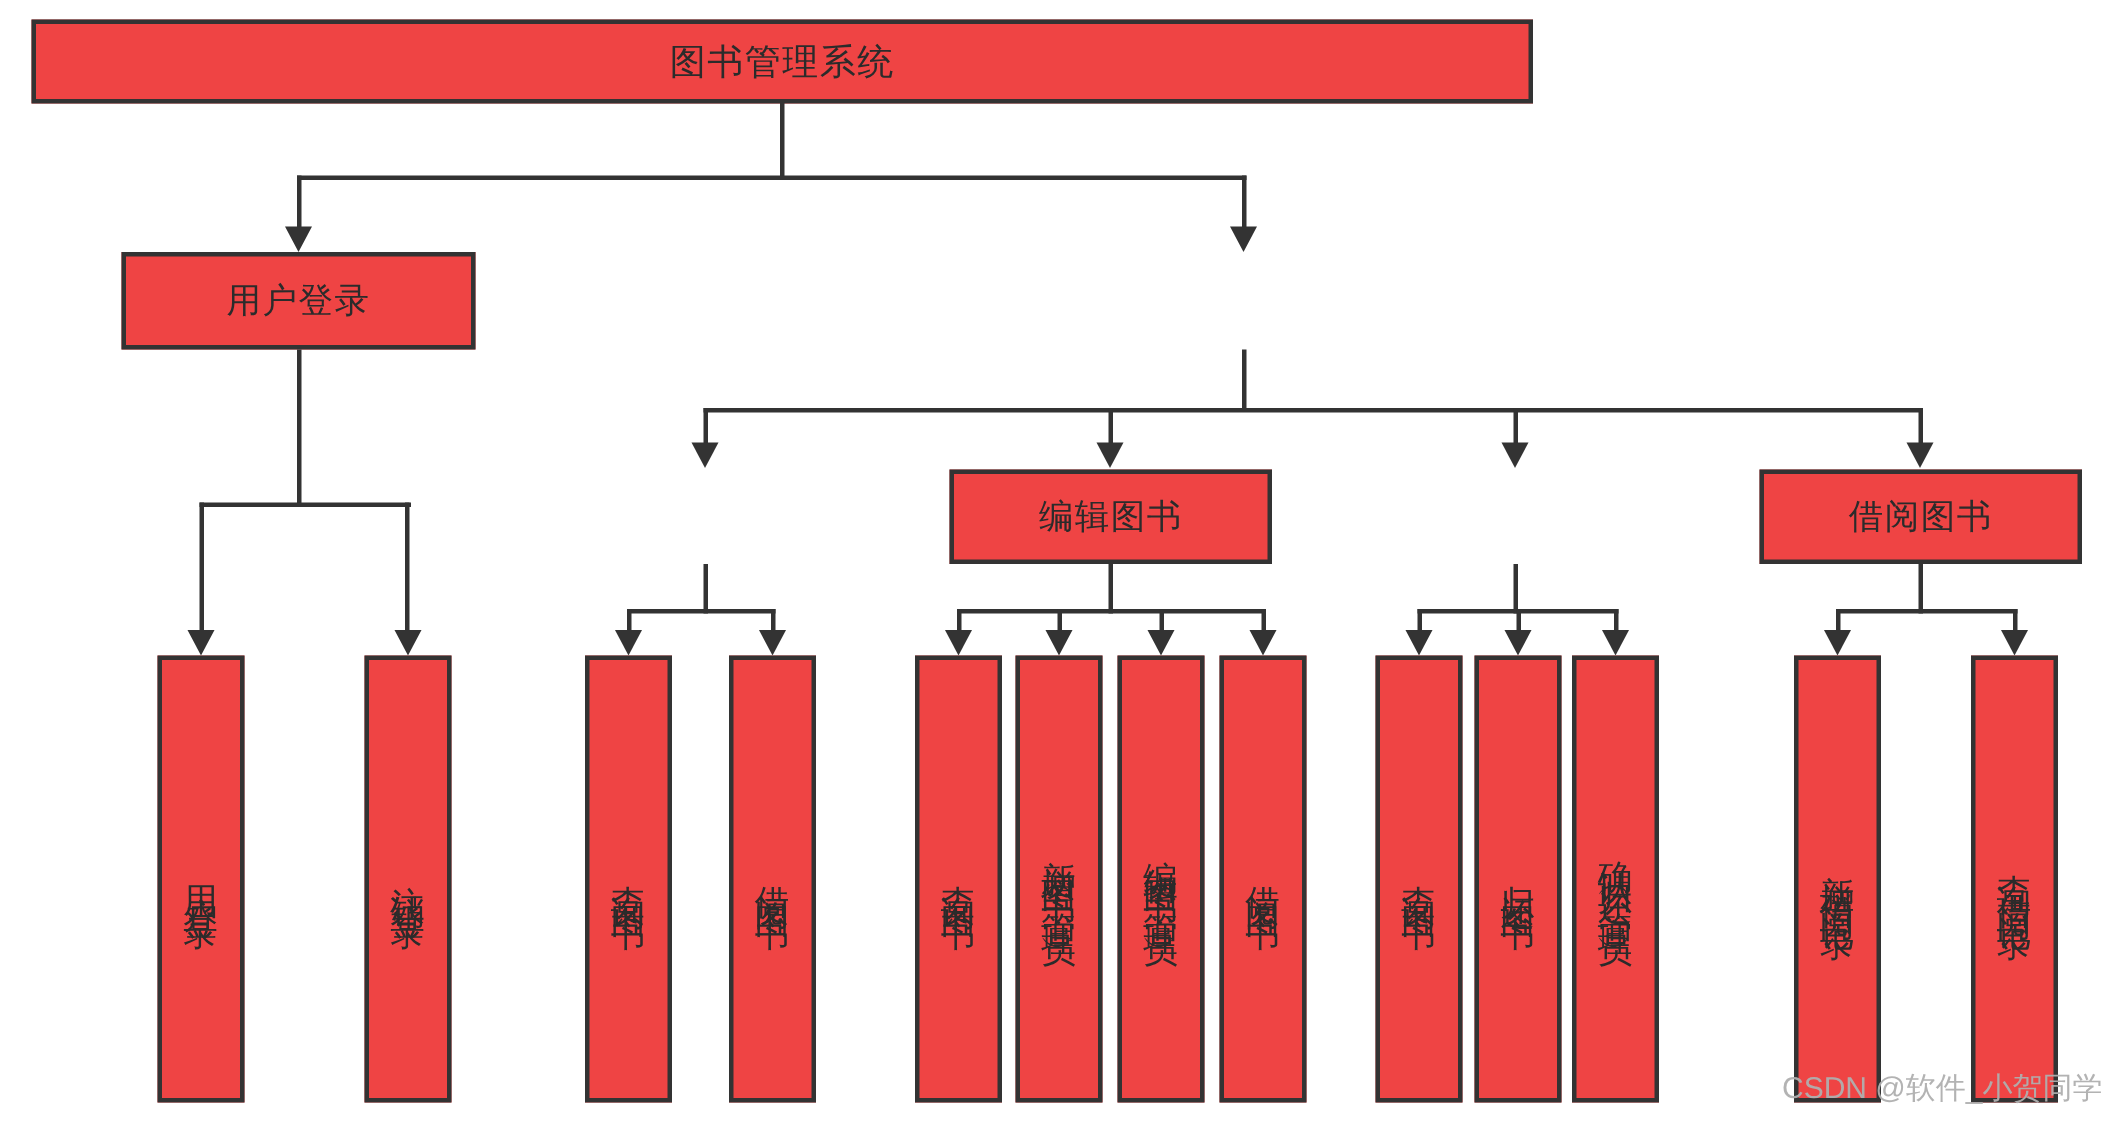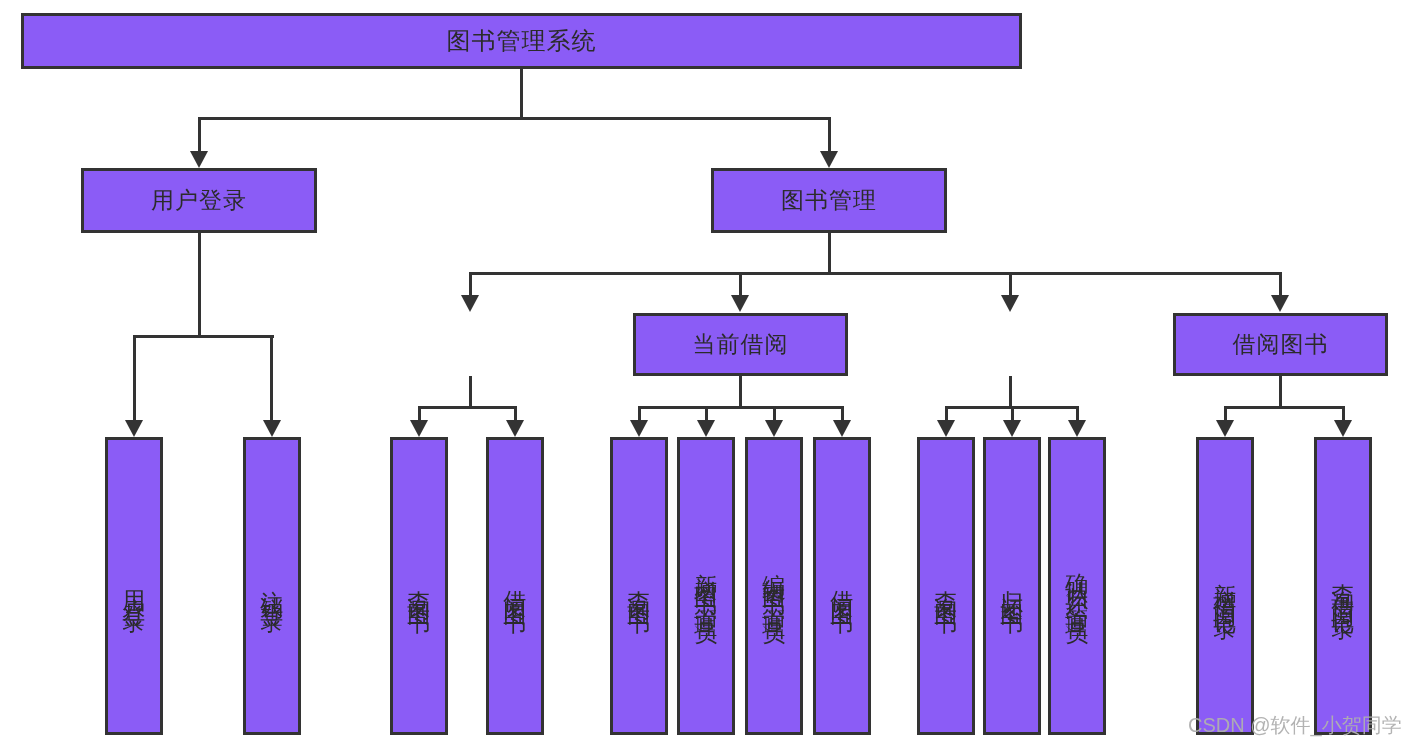--- a/index.html
+++ b/index.html
@@ -5,21 +5,21 @@
   html,body { margin:0; padding:0; background:#ffffff; }
   .canvas {
     position:relative;
     width:1405px; height:747px;
     background:#ffffff;
     font-family:"Liberation Sans","DejaVu Sans",sans-serif;
     overflow:hidden;
   }
   .box {
     position:absolute;
-    background:#8b5cf6;
+    background:#ef4444;
     border:3px solid #333333;
     box-sizing:border-box;
     display:flex;
     align-items:center;
     justify-content:center;
     color:#2b2b2b;
     font-size:23px;
     letter-spacing:1px;
   }
   .box.root-box { font-size:24px; }
@@ -61,44 +61,41 @@
   <div class="vline" style="left:520px; top:68px; width:3px; height:52px;"></div>
   <div class="hline" style="left:198px; top:117px; width:633px; height:3px;"></div>
   <div class="vline" style="left:198px; top:117px; width:3px; height:37px;"></div>
   <div class="arrow-down" style="left:190px; top:151px;"></div>
   <div class="vline" style="left:828px; top:117px; width:3px; height:37px;"></div>
   <div class="arrow-down" style="left:820px; top:151px;"></div>
 
   <div class="box" style="left:81px; top:168px; width:236px; height:65px;">
     <span>用户登录</span>
   </div>
-  <div class="box" style="left:711px; top:168px; width:236px; height:65px;">
-    <span>图书管理</span>
-  </div>
 
   <div class="vline" style="left:198px; top:233px; width:3px; height:104px;"></div>
   <div class="hline" style="left:133px; top:335px; width:141px; height:3px;"></div>
   <div class="vline" style="left:133px; top:335px; width:3px; height:86px;"></div>
   <div class="arrow-down" style="left:125px; top:420px;"></div>
   <div class="vline" style="left:270px; top:335px; width:3px; height:86px;"></div>
   <div class="arrow-down" style="left:263px; top:420px;"></div>
 
   <div class="vline" style="left:828px; top:233px; width:3px; height:41px;"></div>
   <div class="hline" style="left:469px; top:272px; width:813px; height:3px;"></div>
   <div class="vline" style="left:469px; top:272px; width:3px; height:24px;"></div>
   <div class="arrow-down" style="left:461px; top:295px;"></div>
   <div class="vline" style="left:739px; top:272px; width:3px; height:24px;"></div>
   <div class="arrow-down" style="left:731px; top:295px;"></div>
   <div class="vline" style="left:1009px; top:272px; width:3px; height:24px;"></div>
   <div class="arrow-down" style="left:1001px; top:295px;"></div>
   <div class="vline" style="left:1279px; top:272px; width:3px; height:24px;"></div>
   <div class="arrow-down" style="left:1271px; top:295px;"></div>
 
   <div class="box" style="left:633px; top:313px; width:215px; height:63px;">
-    <span>当前借阅</span>
+    <span>编辑图书</span>
   </div>
   <div class="box" style="left:1173px; top:313px; width:215px; height:63px;">
     <span>借阅图书</span>
   </div>
 
   <div class="vline" style="left:469px; top:376px; width:3px; height:33px;"></div>
   <div class="hline" style="left:418px; top:406px; width:99px; height:3px;"></div>
   <div class="vline" style="left:418px; top:406px; width:3px; height:16px;"></div>
   <div class="arrow-down" style="left:410px; top:420px;"></div>
   <div class="vline" style="left:514px; top:406px; width:3px; height:16px;"></div>

